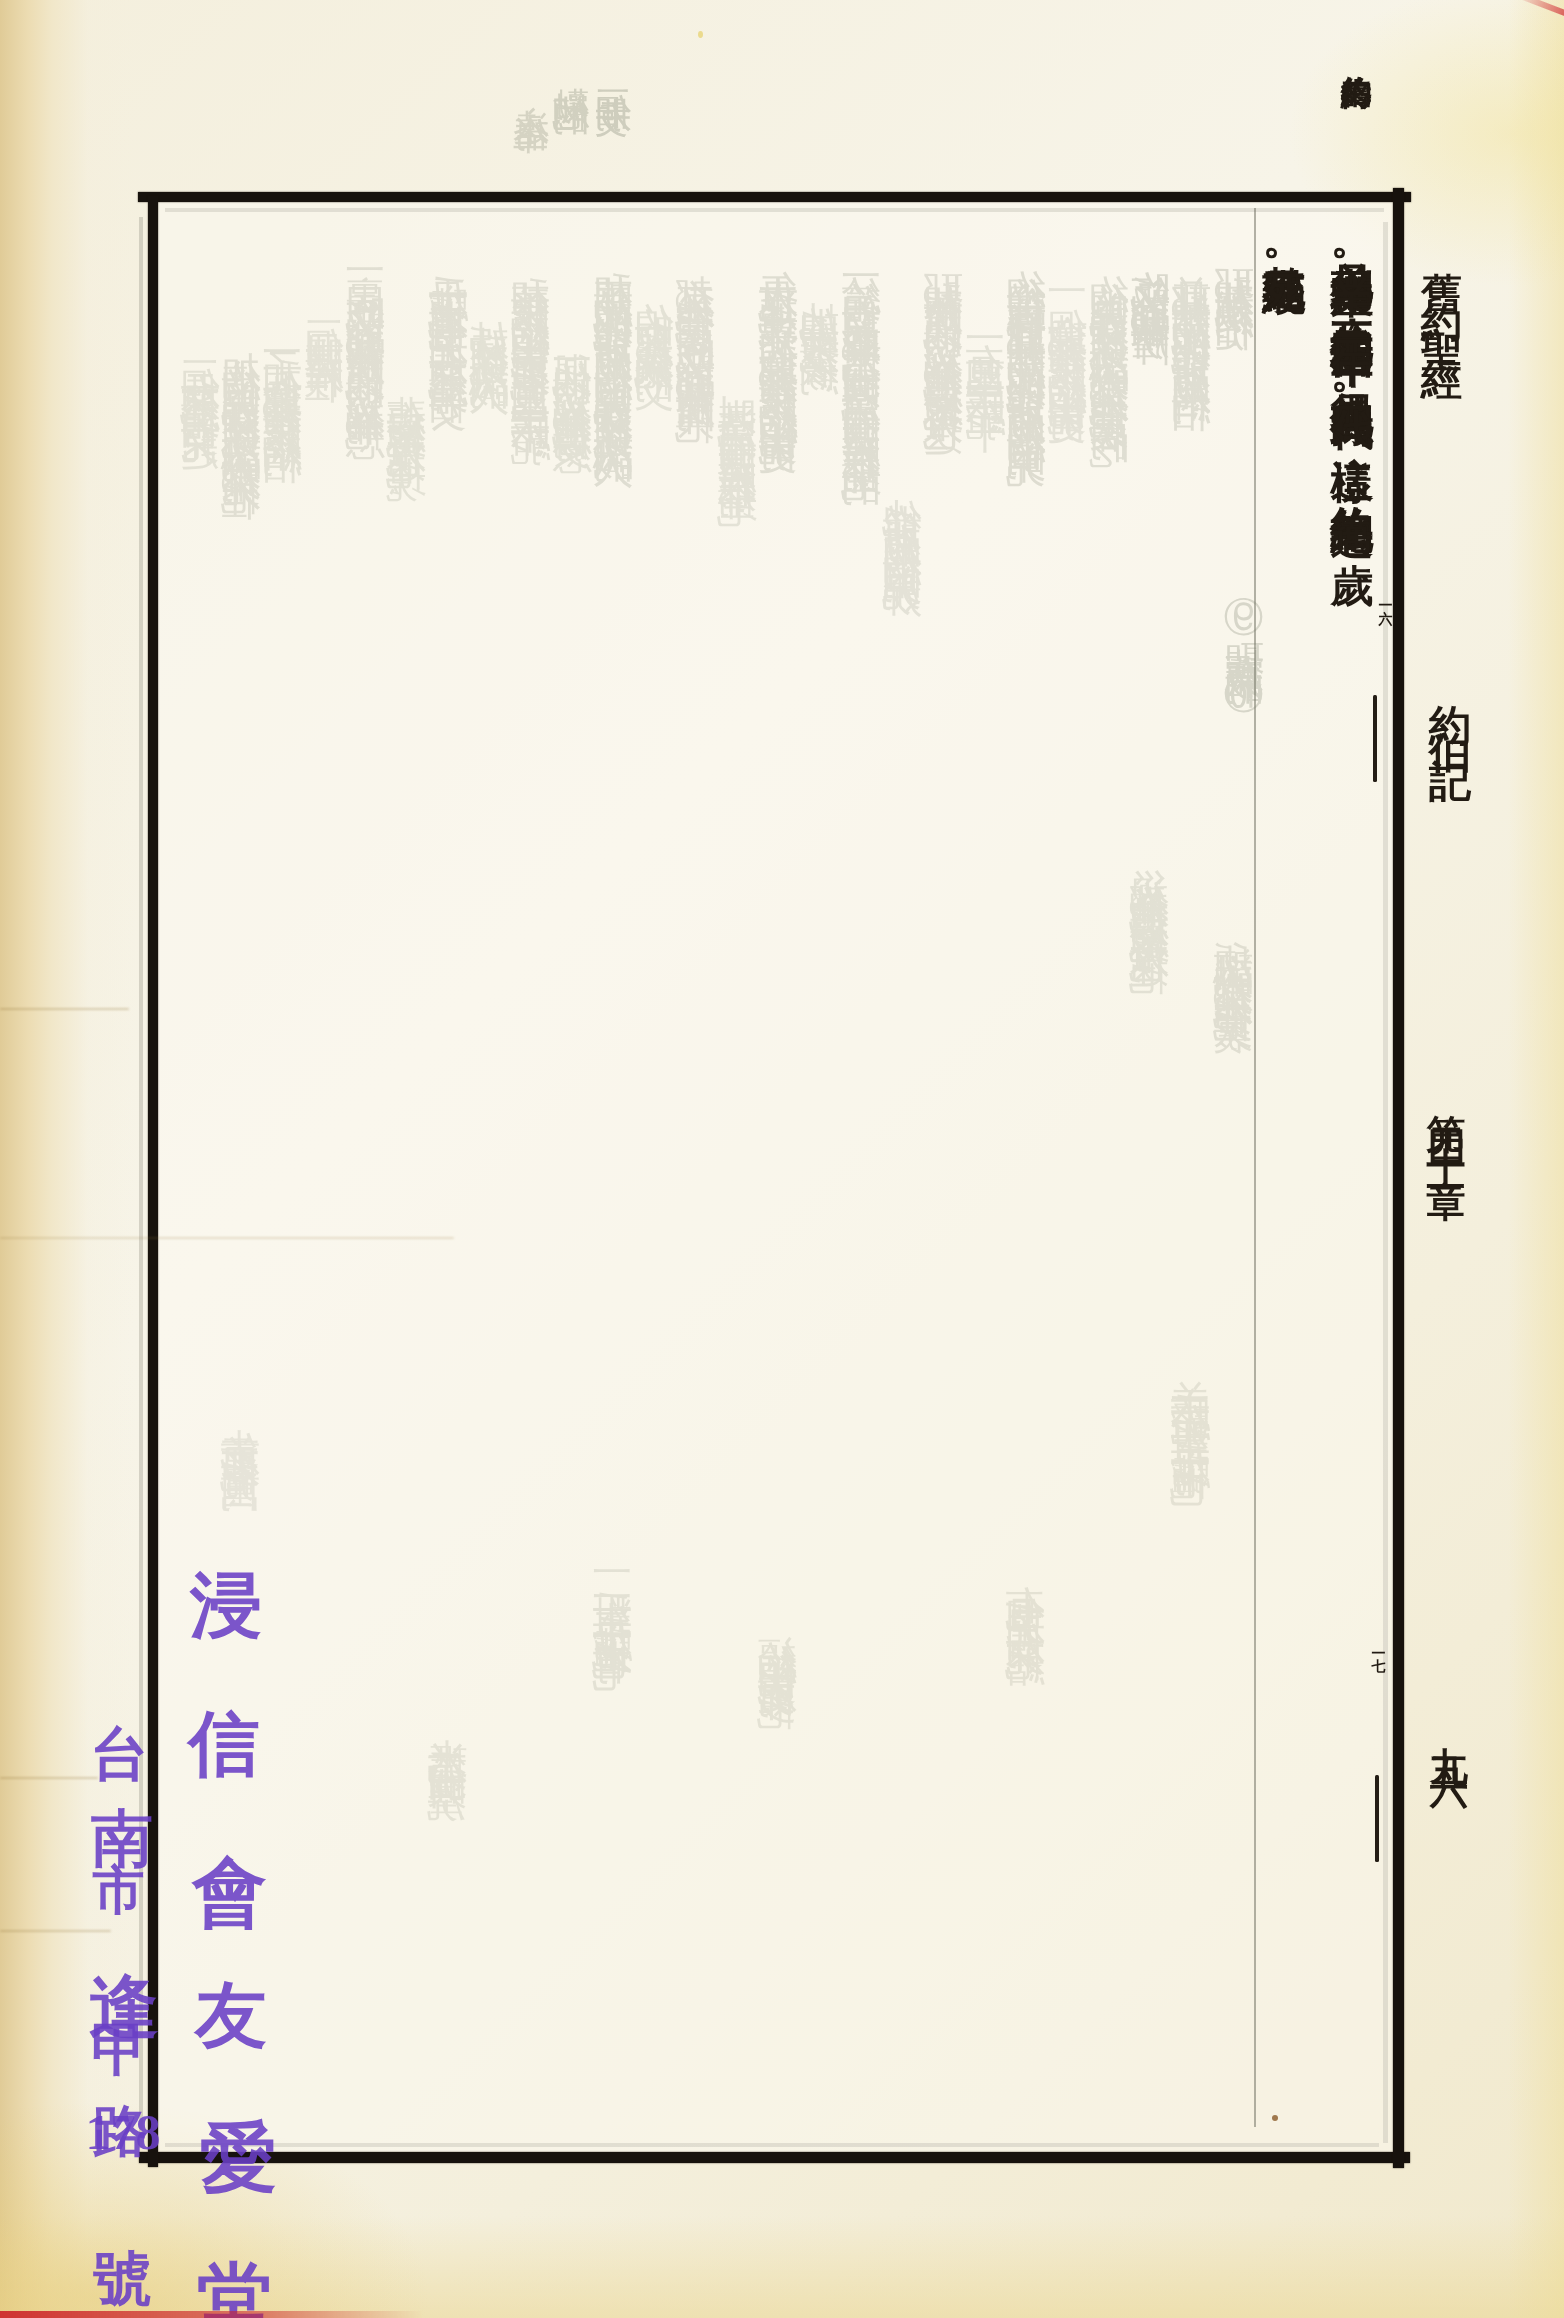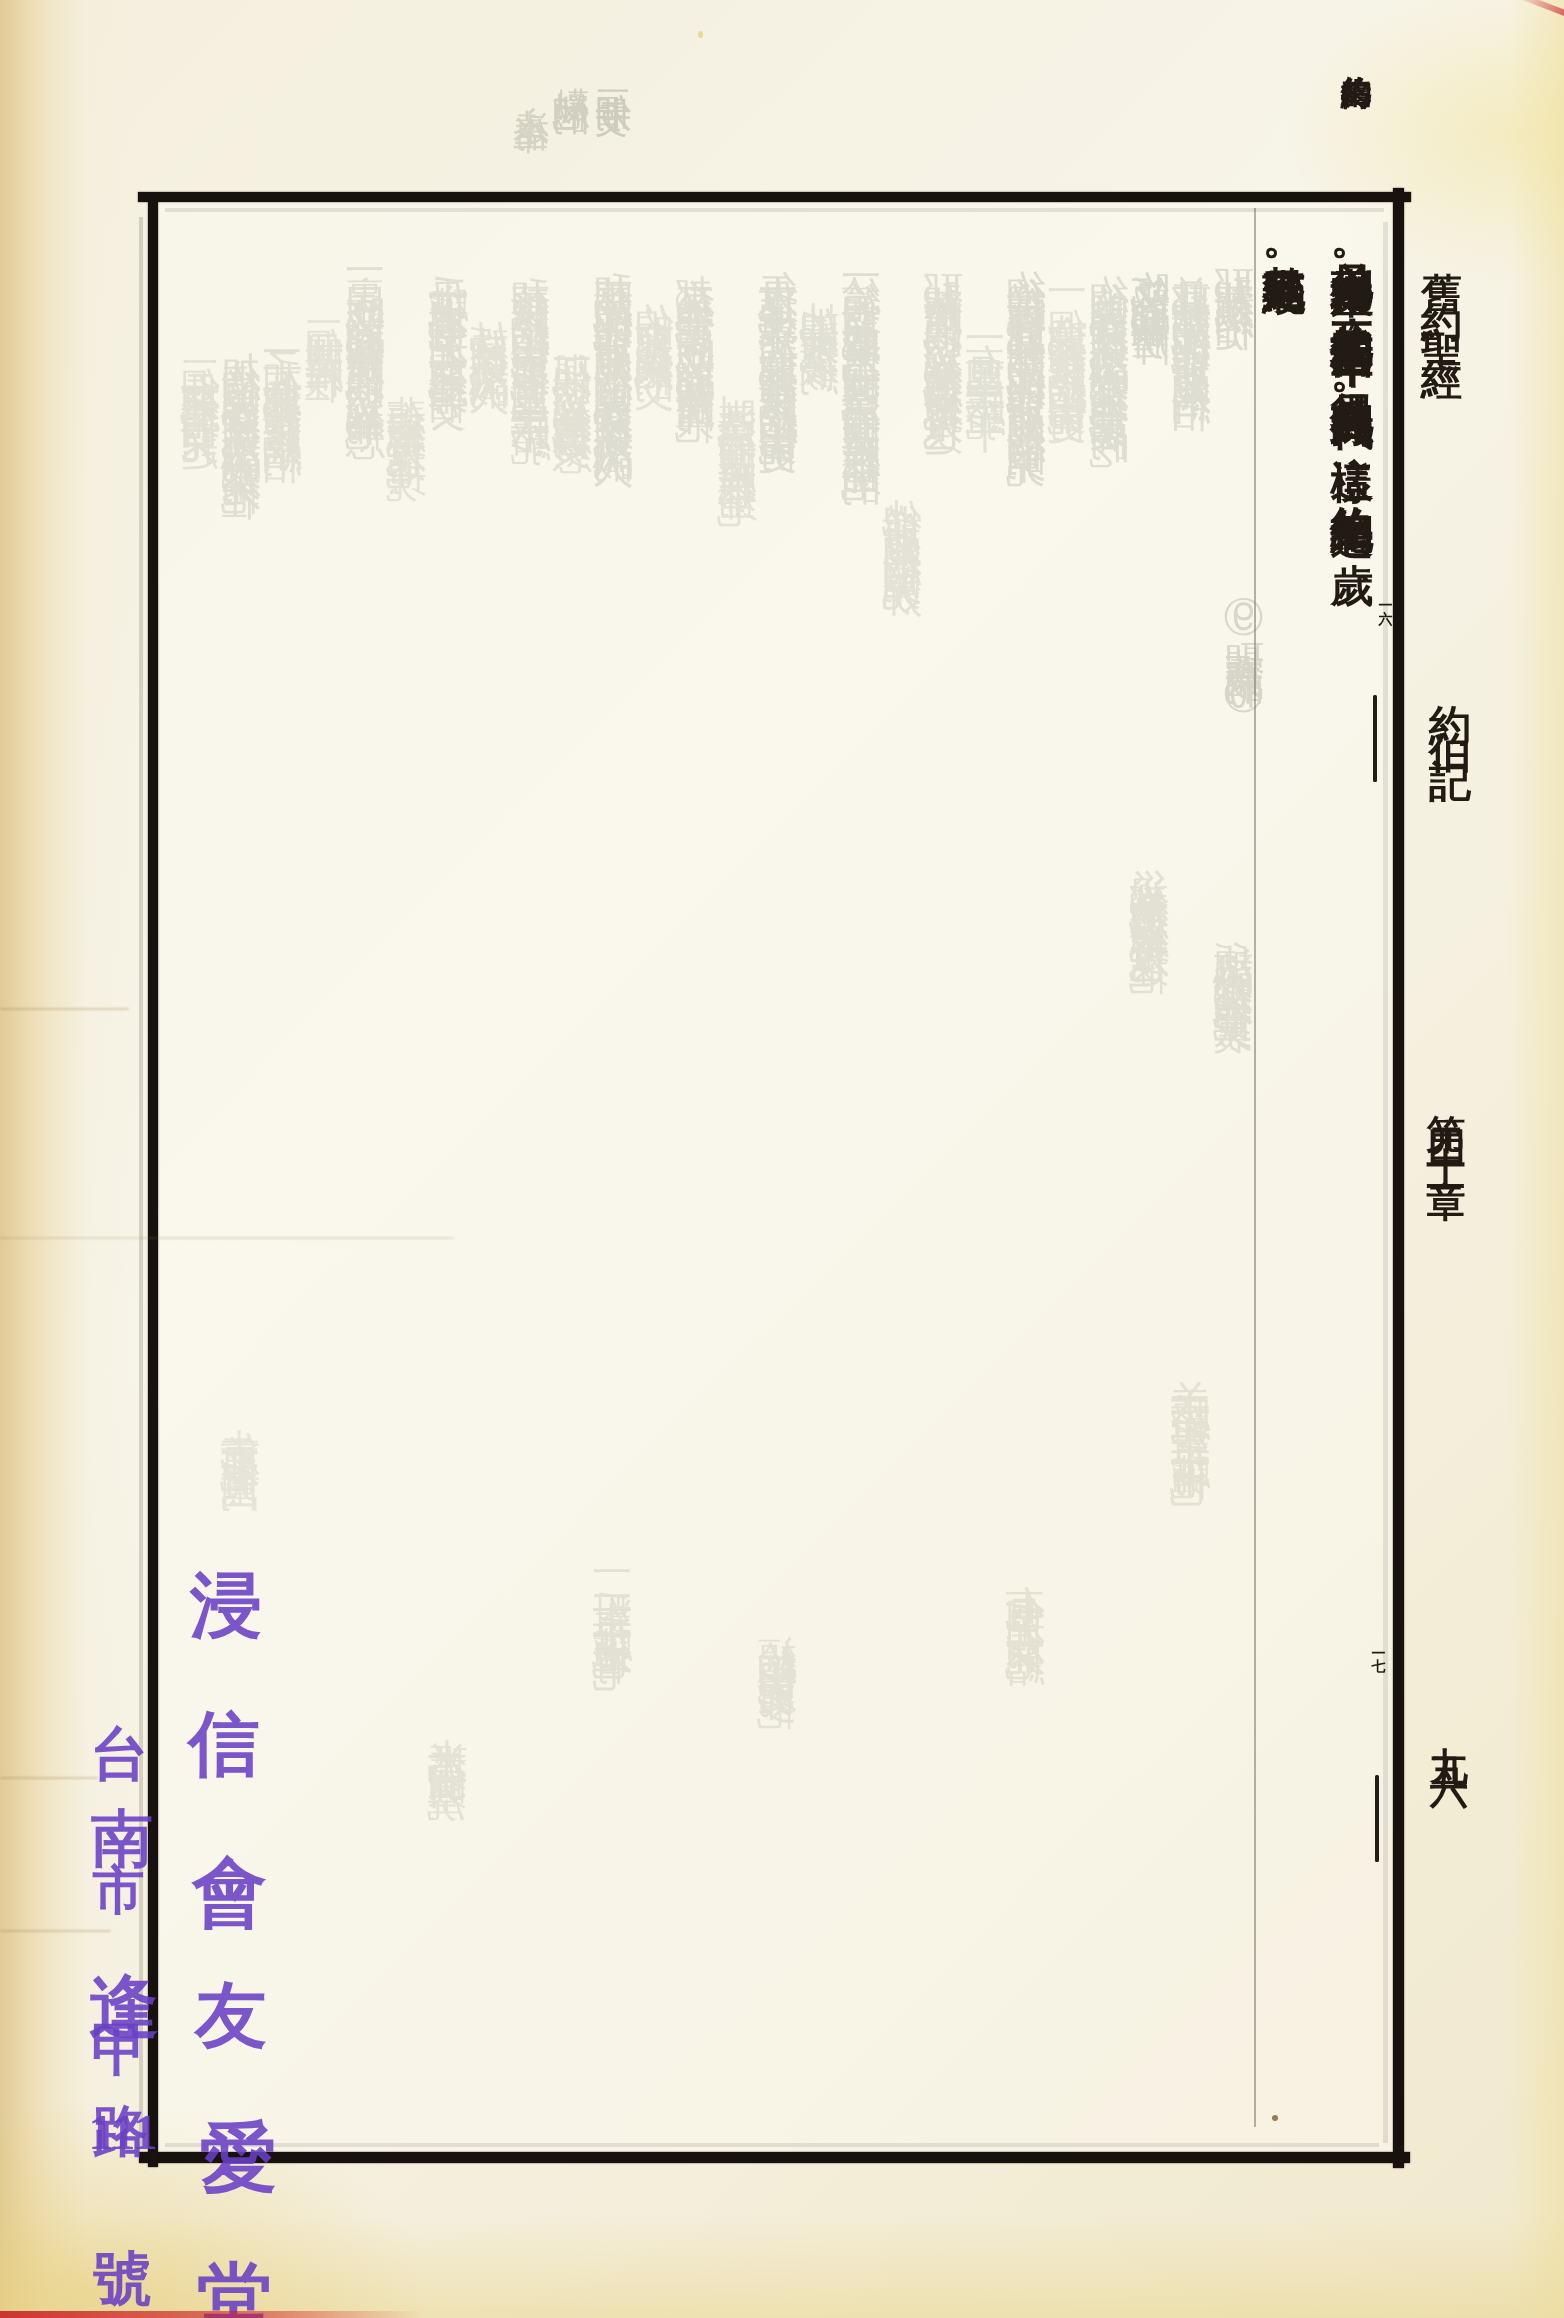--- a/index.html
+++ b/index.html
@@ -117,21 +117,21 @@
       <span class="stamp-ch" style="left: 239px; top: 2054px; font-size: 77px; color: rgb(106, 63, 198); writing-mode: vertical-rl; text-orientation: upright;">愛</span>
       <span class="stamp-ch" style="left: 234px; top: 2198px; font-size: 75px; color: rgb(106, 63, 198); writing-mode: vertical-rl; text-orientation: upright;">堂</span>
     </div>
   <div id="address-stamp">
       <span class="stamp-ch" style="left: 119px; top: 1676px; font-size: 58px; color: rgb(106, 63, 198); writing-mode: vertical-rl; text-orientation: upright;">台</span>
       <span class="stamp-ch" style="left: 122px; top: 1756px; font-size: 62px; color: rgb(106, 63, 198); writing-mode: vertical-rl; text-orientation: upright;">南</span>
       <span class="stamp-ch" style="left: 118px; top: 1818px; font-size: 52px; color: rgb(106, 63, 198); writing-mode: vertical-rl; text-orientation: upright;">市</span>
       <span class="stamp-ch" style="left: 124px; top: 1915px; font-size: 70px; color: rgb(106, 63, 198); writing-mode: vertical-rl; text-orientation: upright;">逢</span>
       <span class="stamp-ch" style="left: 119px; top: 1979px; font-size: 57px; color: rgb(106, 63, 198); writing-mode: vertical-rl; text-orientation: upright;">甲</span>
       <span class="stamp-ch" style="left: 120px; top: 2060px; font-size: 55px; color: rgb(106, 63, 198); writing-mode: vertical-rl; text-orientation: upright;">路</span>
-      <span class="stamp-ch" style="left: 123px; top: 2132px; font-size: 50px; color: rgb(106, 63, 198);">111</span>
+      <span class="stamp-ch" style="left: 123px; top: 2132px; font-size: 50px; color: rgb(106, 63, 198);">178</span>
       <span class="stamp-ch" style="left: 123px; top: 2201px; font-size: 59px; color: rgb(106, 63, 198); writing-mode: vertical-rl; text-orientation: upright;">號</span>
     </div>
 
   <div style="position:absolute;left:1513px;top:3.1px;width:67px;height:6.2px;background:linear-gradient(90deg,rgba(207,39,48,0),rgba(207,39,48,.85));transform:rotate(21deg);filter:blur(0.5px);border-radius:3.1px;"></div>
   <div style="position:absolute;left:0;top:2311px;width:423px;height:7.2px;background:linear-gradient(90deg,rgba(204,34,41,.9),rgba(204,34,41,.55) 60%,rgba(204,34,41,0));filter:blur(0.5px);"></div>
 
   <div class="crease" style="left:0;top:1008px;width:129px;"></div>
   <div class="crease" style="left:0;top:1237px;width:454px;opacity:.7;"></div>
   <div class="crease" style="left:0;top:1777px;width:98px;"></div>
   <div class="crease" style="left:0;top:1930px;width:111px;"></div>

